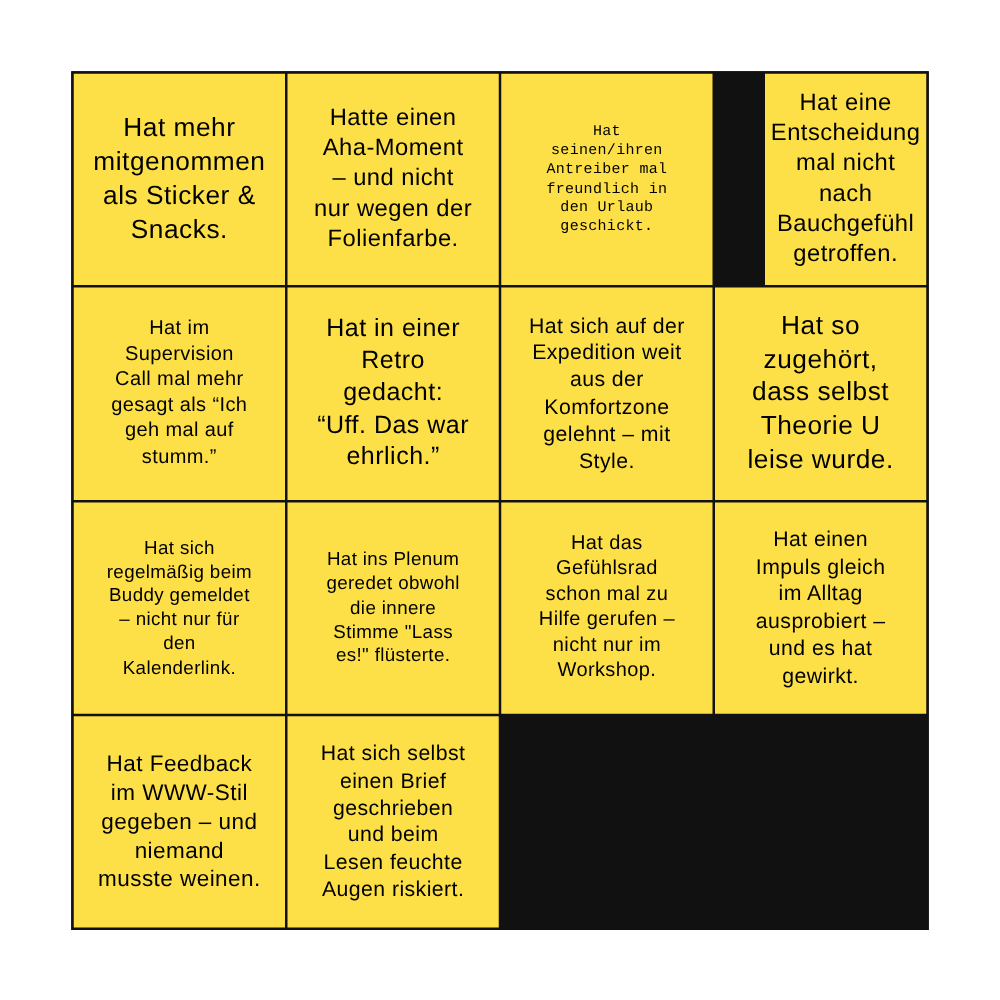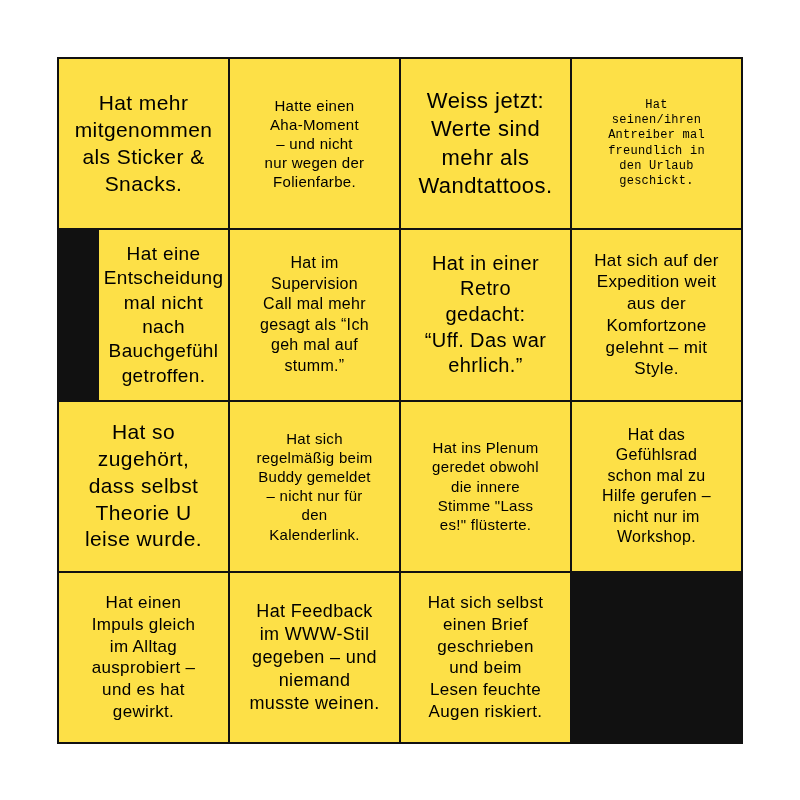--- a/index.html
+++ b/index.html
@@ -31,21 +31,21 @@
     justify-content: center;
     text-align: center;
     padding: 4px 5px;
     line-height: 1.28;
     letter-spacing: 0.02em;
     white-space: pre-line;   
     overflow: hidden;
   }
   
   .c0  { font-size: 21px; }
-  .c1  { font-size: 15px; }
+  .c1  { font-size: 19px; }
   .c2  { font-size: 22px; }
   .c3  { font-size: 12px; font-family: Liberation Mono, monospace; }
   .c4  { font-size: 19px; margin-left: 40px; }
   .c5  { font-size: 19px; }
   .c6  { font-size: 16px; }
   .c7  { font-size: 17px; }
   .c8  { font-size: 20px; }
   .c9  { font-size: 21px; }
   .c10 { font-size: 15px; }
   .c11 { font-size: 15px; }
@@ -61,24 +61,20 @@
   <div class="grid">
     <div class="cell c0">Hat mehr
 mitgenommen
 als Sticker &amp;
 Snacks.</div>
     <div class="cell c1">Hatte einen
 Aha-Moment
 – und nicht
 nur wegen der
 Folienfarbe.</div>
-    <div class="cell c2">Weiss jetzt:
-Werte sind
-mehr als
-Wandtattoos.</div>
     <div class="cell c3">Hat
 seinen/ihren
 Antreiber mal
 freundlich in
 den Urlaub
 geschickt.</div>
     <div class="cell c4">Hat eine
 Entscheidung
 mal nicht nach
 Bauchgefühl

